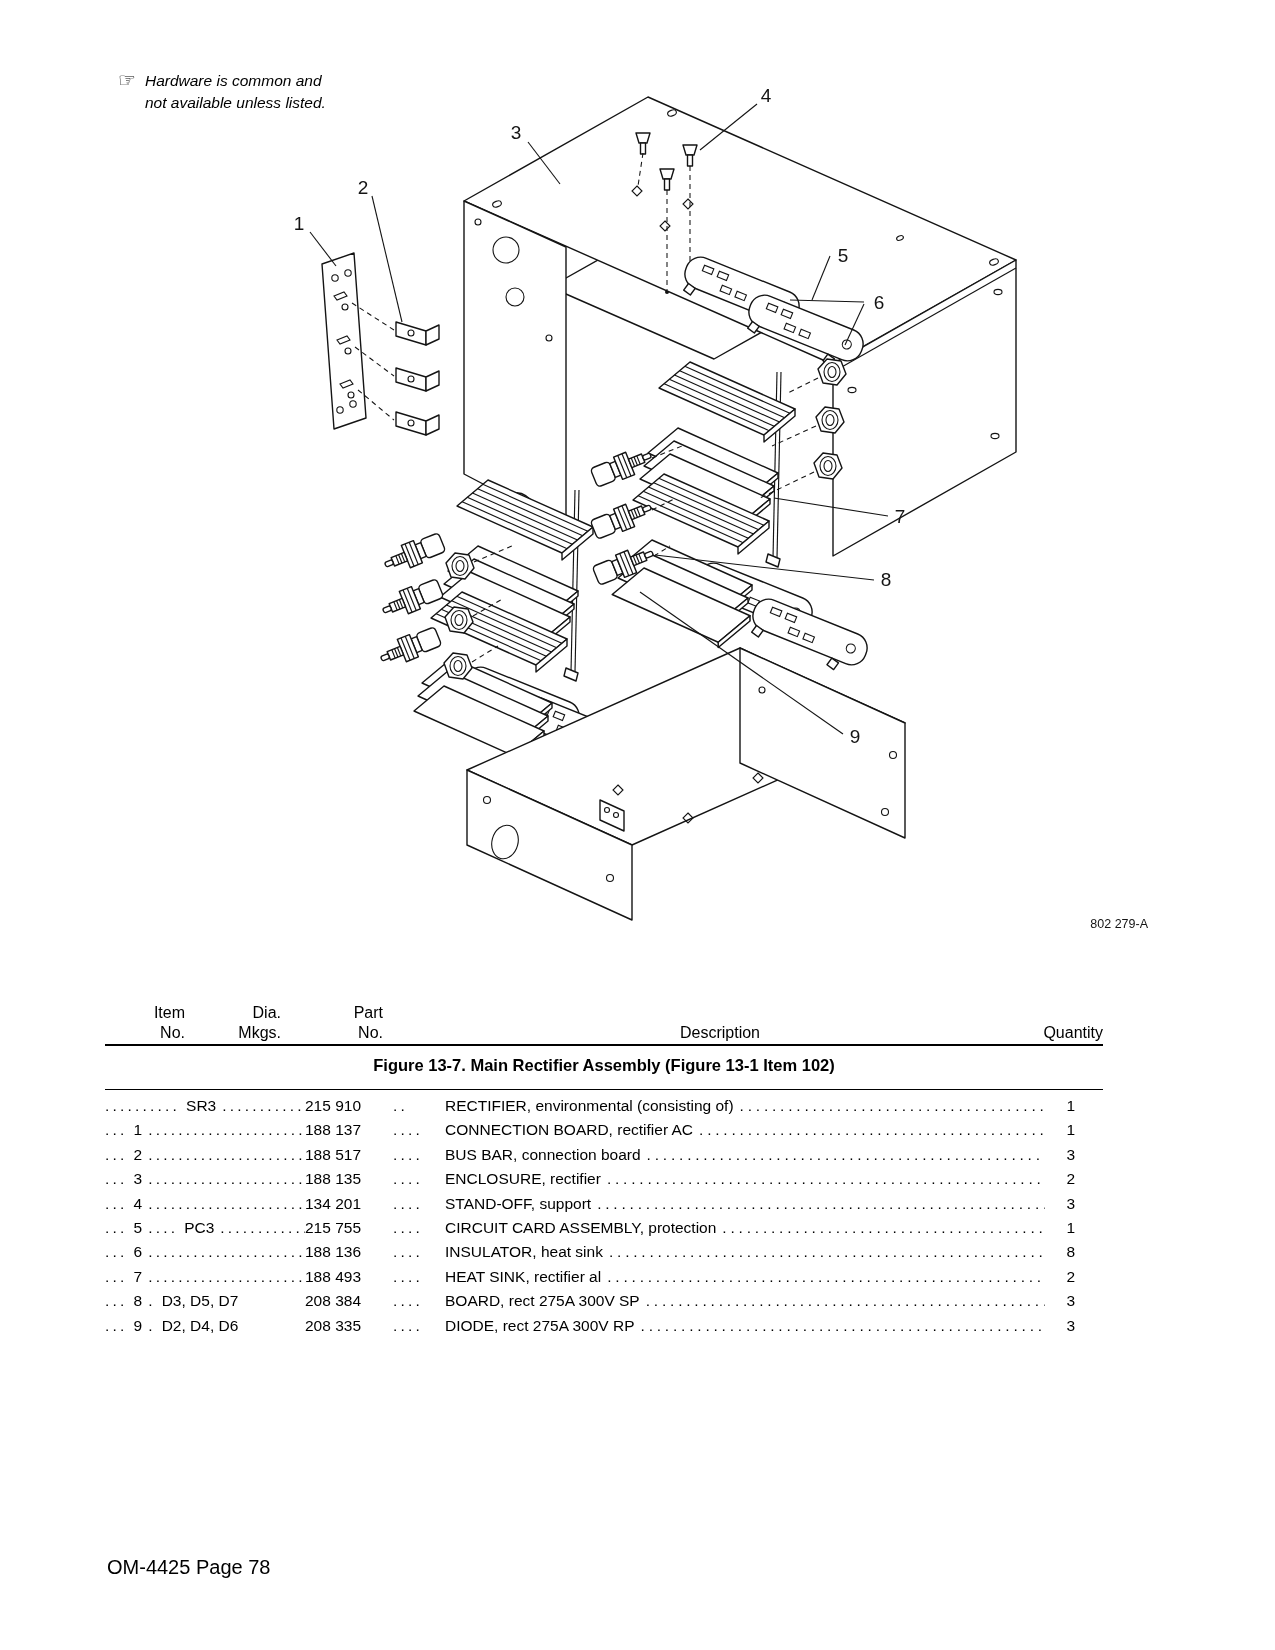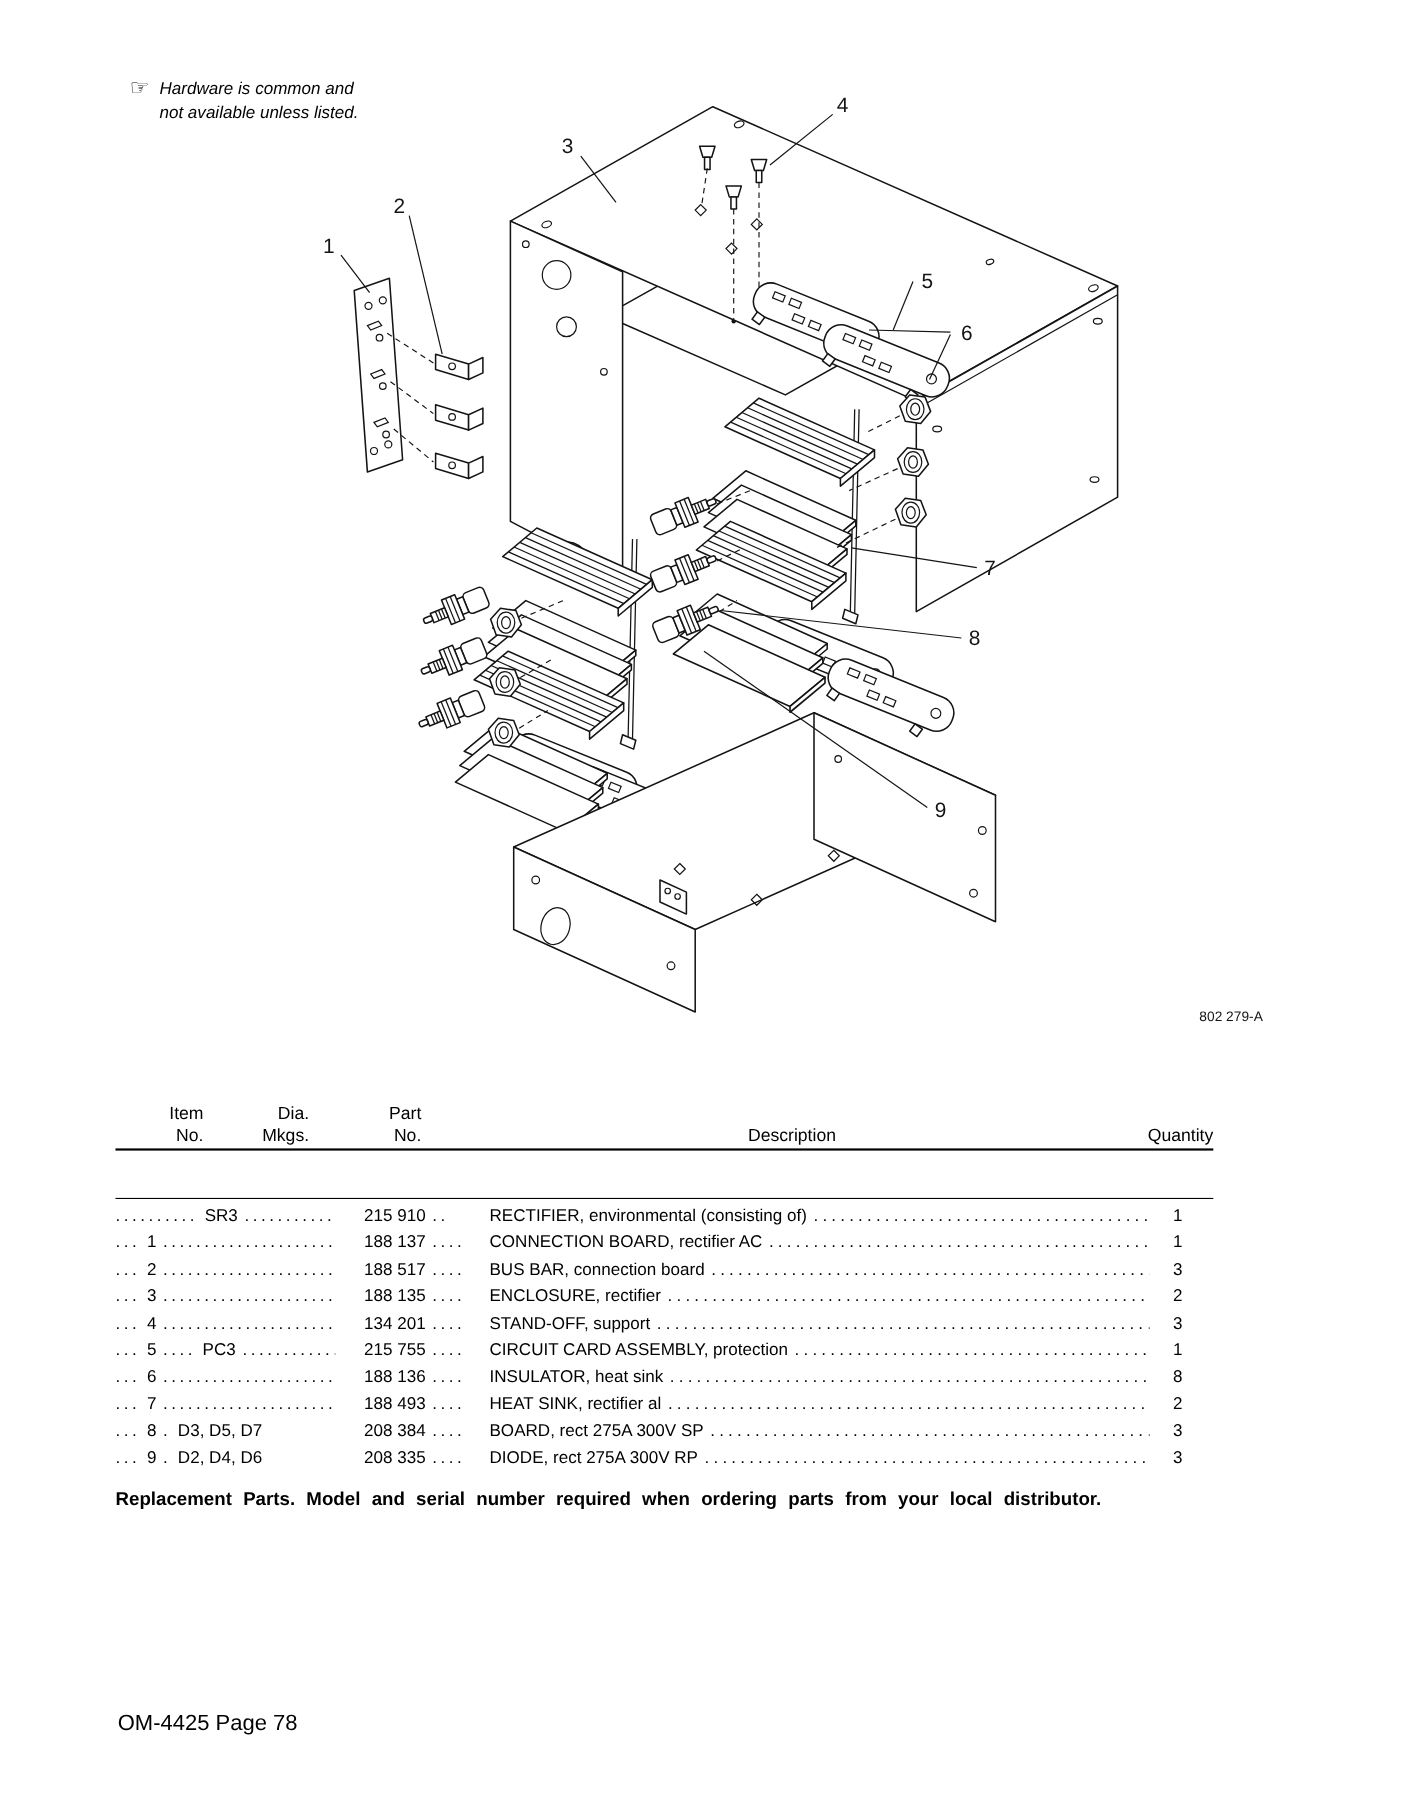--- a/index.html
+++ b/index.html
@@ -21,21 +21,21 @@
   .rule1{position:absolute;left:105px;top:1044px;width:998px;border-top:2.4px solid #000}
   .subcaption{position:absolute;left:105px;top:1056px;width:998px;text-align:center;
         font-weight:bold;font-size:16.5px}
   .rule2{position:absolute;left:105px;top:1089px;width:998px;border-top:1.6px solid #000}
   .tbody{position:absolute;left:105px;top:1097px;width:998px;font-size:15.5px}
   .prow{display:flex;align-items:baseline;height:24.4px;padding-right:28px;white-space:nowrap}
   .c-left{width:200px;flex:none;display:flex;align-items:baseline;overflow:hidden}
   .seg-d,.seg-f{letter-spacing:3.2px;white-space:nowrap}
   .seg-f{flex:1 1 auto;overflow:hidden;min-width:0}
   .seg-t{margin:0 6px;white-space:nowrap}
-  .c-part{width:82px;flex:none;text-align:right}
+  .c-part{width:82px;flex:none;text-align:left}
   .c-post{width:44px;flex:none;overflow:hidden;letter-spacing:3.2px;margin-left:6px;white-space:nowrap}
   .c-desc{flex:none;margin-left:8px}
   .c-leader{flex:1 1 auto;min-width:0;overflow:hidden;letter-spacing:3.8px;margin:0 6px;white-space:nowrap}
   .c-qty{width:24px;flex:none;text-align:right}
   .para{position:absolute;left:105px;top:1350px;width:998px;font-weight:bold;
         font-size:17px;line-height:25.5px}
   .para .l1{text-align:justify;text-align-last:justify}
   .para .l2{word-spacing:5.5px}
   .pfooter{position:absolute;left:107px;top:1556px;font-size:20px}
   svg .sh{fill:#fff;stroke:#141414;stroke-width:1.4;stroke-linejoin:round}
@@ -297,20 +297,21 @@
     </div>
     <div class="col col-part">
       <span>Part</span><br>
       <span>No.</span>
     </div>
     <div class="col col-desch">Description</div>
     <div class="col col-qtyh">Quantity</div>
   </div>
   <div class="rule1"></div>
 
+  <div class="subcaption">Figure 13-7. Main Rectifier Assembly (Figure 13-1 Item 102)</div>
   <div class="rule2"></div>
 
   <div class="tbody" id="tbody">
       <div class="prow">
         <span class="c-left">
           <span class="seg-d">..........</span>
           <span class="seg-t">SR3</span>
           <span class="seg-f">................................................................................</span>
         </span>
         <span class="c-part">215 910</span>
@@ -427,18 +428,17 @@
         </span>
         <span class="c-part">208 335</span>
         <span class="c-post">....</span>
         <span class="c-desc">DIODE, rect 275A 300V RP</span>
         <span class="c-leader">............................................................................................................................................................................................................................</span>
         <span class="c-qty">3</span>
       </div>
     </div>
 
   <div class="para">
-    <div class="l2">Replacement Parts. Model and serial number required when ordering parts from your local distributor.</div>
   </div>
 
   <div class="pfooter">OM-4425 Page 78</div>
 
 </div>
 
 </body></html>

